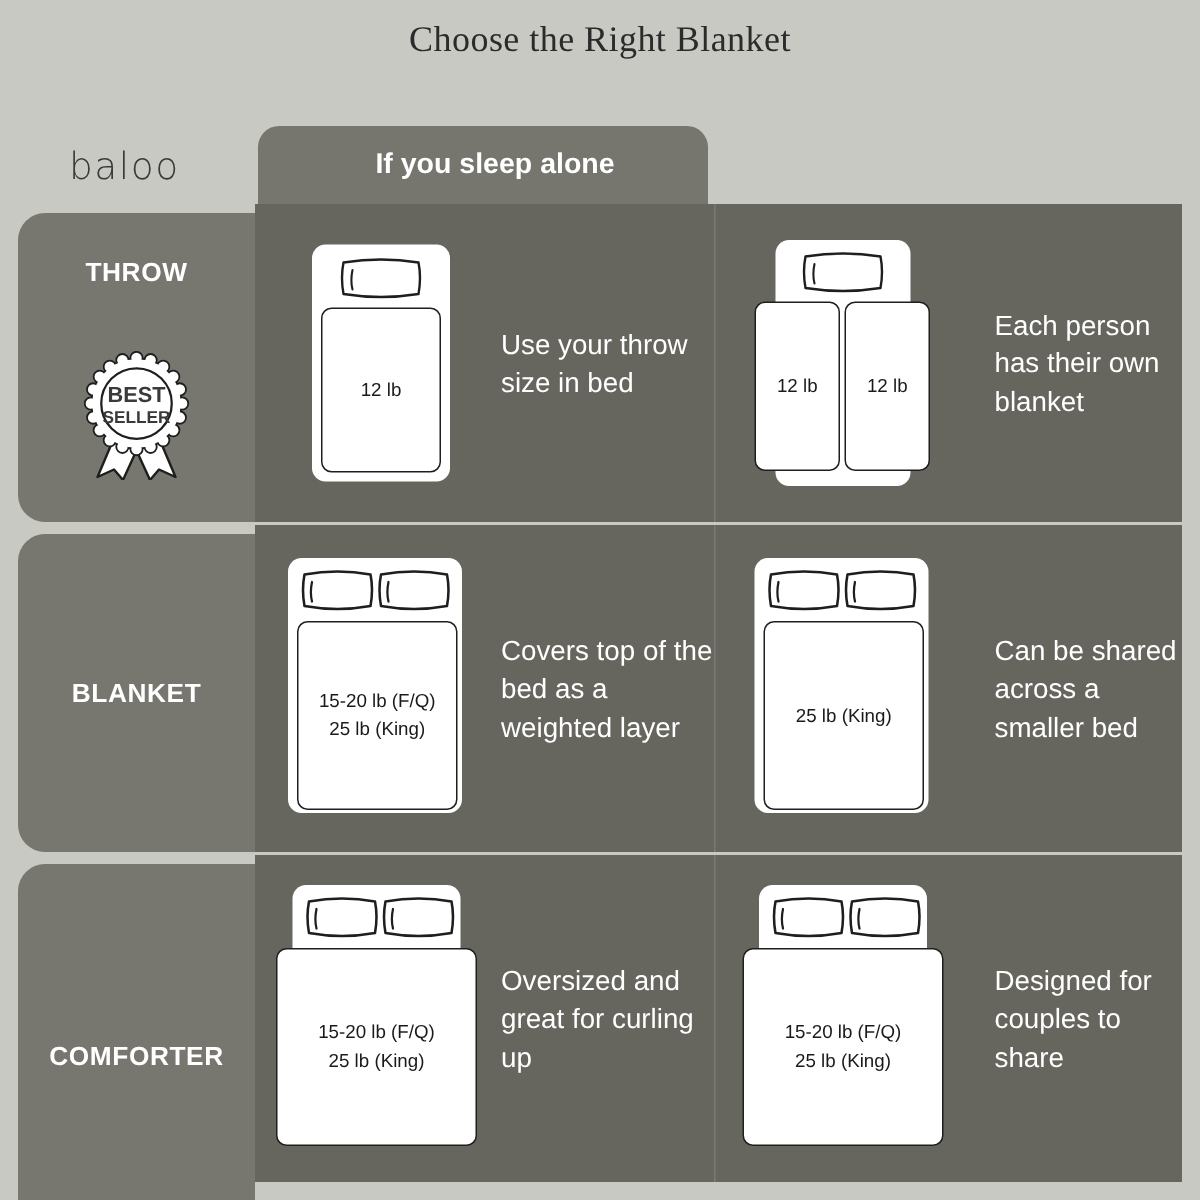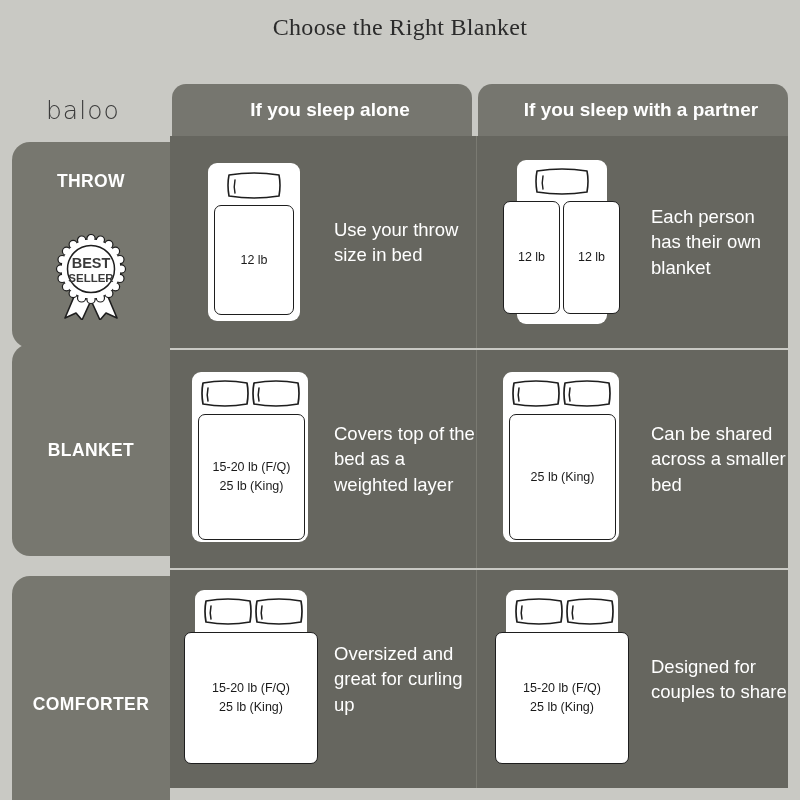--- a/index.html
+++ b/index.html
@@ -72,21 +72,21 @@
     width: 158px;
     background: #77776f;
     box-sizing: border-box;
     display: flex;
     flex-direction: column;
     align-items: center;
     justify-content: center;
     gap: 32px;
   }
   .rail.r1 { top: 142px; height: 206px; border-radius: 18px 0 0 18px; }
-  .rail.r2 { top: 344px; height: 212px; border-radius: 18px 0 0 18px; }
+  .rail.r2 { top: 356px; height: 212px; border-radius: 18px 0 0 18px; }
   .rail.r3 { top: 576px; height: 257px; border-radius: 18px 0 0 18px; }
 
   .rail-label {
     color: #ffffff;
     font-weight: bold;
     font-size: 17.5px;
     letter-spacing: 0.4px;
     text-align: center;
   }
 
@@ -139,21 +139,21 @@
   }
   .cell.b .bedbox { margin-left: 14px; }
 
   .blurb {
     color: #ffffff;
     font-size: 18.5px;
     line-height: 1.36;
     margin-left: 6px;
     flex: 1 1 auto;
   }
-  .cell.b .blurb { margin-left: 10px; }
+  .cell.b .blurb { margin-left: 22px; }
 
   
   .bed {
     position: absolute;
     background: #ffffff;
     border-radius: 9px;
   }
   .cover {
     position: absolute;
     background: #ffffff;
@@ -178,23 +178,20 @@
 <body>
 
 <div class="page">
 
   <div class="title">Choose the Right Blanket</div>
 
   <div class="logo">baloo</div>
 
   <div class="col-head c1">
     <span>If you sleep alone</span>
-  </div>
-  <div class="col-head c2">
-    <span>If you sleep with a partner</span>
   </div>
 
   <div class="rowpanel p1">
     <div class="vdiv"></div>
 
     <div class="cell a">
       <div class="bedbox">
 
         <div class="bed" style="left:30px; top:27px; width:92px; height:158px;"></div>
 

